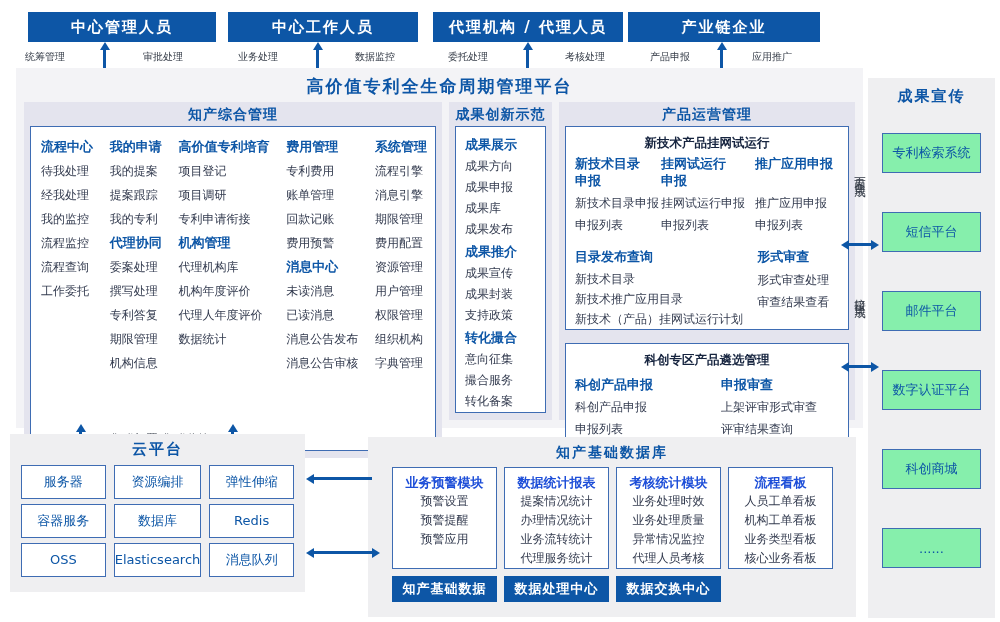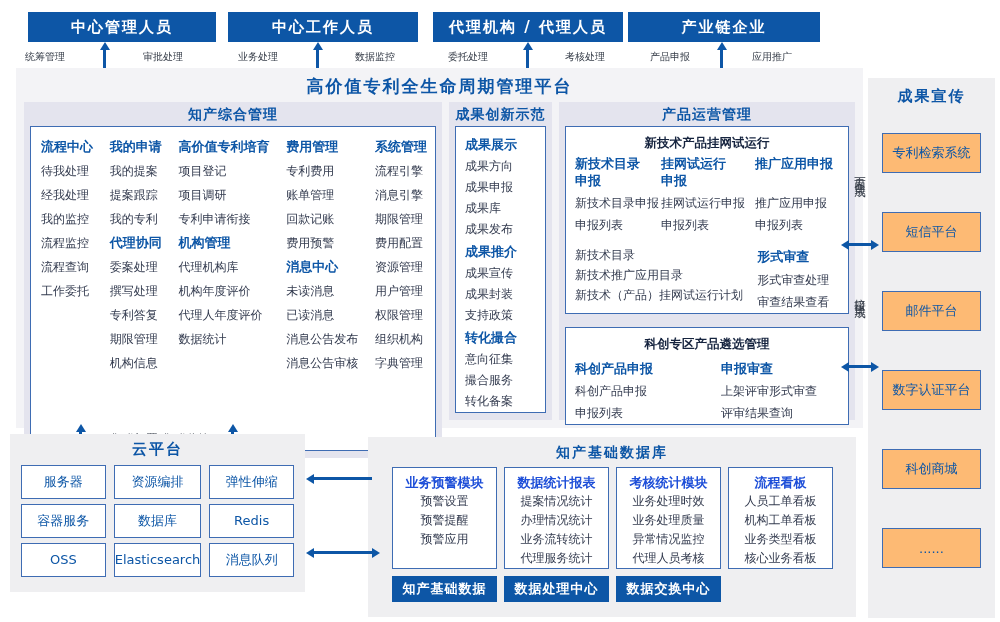--- a/index.html
+++ b/index.html
@@ -71,21 +71,21 @@
   .db-box { background:#fff; border:1.5px solid #3e6cb3; height:102px; text-align:center; }
   .db-head { font-weight:bold; font-size:13px; color:#1d4ed8; line-height:18px; margin-top:6px; }
   .db-items .mitem { line-height:19px; white-space:nowrap; }
   .db-bar { margin-top:7px; height:26px; background:#0d56a6; color:#fff; font-weight:bold; font-size:13px;
     line-height:26px; text-align:center; letter-spacing:1px; }
 
   
   .tp-panel { position:absolute; left:868px; top:78px; width:127px; height:540px; background:#efeff1; }
   .tp-panel .panel-title { padding-top:9px; }
   .tp-list { display:flex; flex-direction:column; gap:39px; margin-top:27px; align-items:center; }
-  .tp-box { width:99px; height:40px; background:#fdba74; border:1.5px solid #3e6cb3; color:#0d56a6;
+  .tp-box { width:99px; height:40px; background:#86efac; border:1.5px solid #3e6cb3; color:#0d56a6;
     font-size:13px; display:flex; align-items:center; justify-content:center; white-space:nowrap; }
 
   
   .cluster-label { position:absolute; left:110px; top:431px; font-size:12px; color:#333a46; }
   .vtext { position:absolute; writing-mode:vertical-rl; text-orientation:upright; font-size:11.5px;
     color:#333a46; letter-spacing:3px; }
 </style>
 </head>
 <body>
 
@@ -244,20 +244,21 @@
         <div class="c3">
           <div class="g-head rsv" style="width:84px">推广应用申报</div>
           <div>
               <div class="pitem">推广应用申报</div>
               <div class="pitem">申报列表</div>
             </div>
         </div>
       </div>
       <div class="row2">
         <div class="g-left">
+          <div class="g-head" style="line-height:24px">目录发布查询</div>
           <div><div class="pitem">新技术目录</div><div class="pitem">新技术推广应用目录</div><div class="pitem">新技术（产品）挂网试运行计划</div></div>
         </div>
         <div class="g-right">
           <div class="g-head" style="line-height:24px">形式审查</div>
           <div>
               <div class="pitem">形式审查处理</div>
               <div class="pitem">审查结果查看</div>
             </div>
         </div>
       </div>

